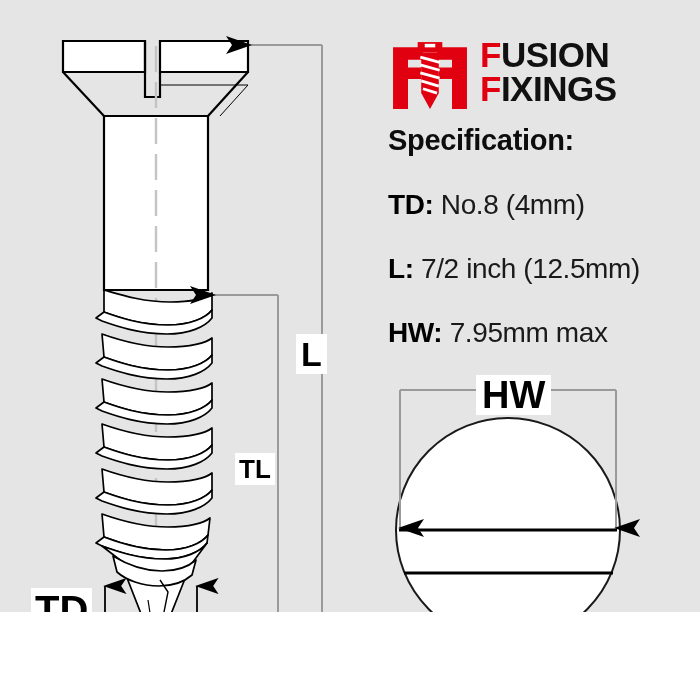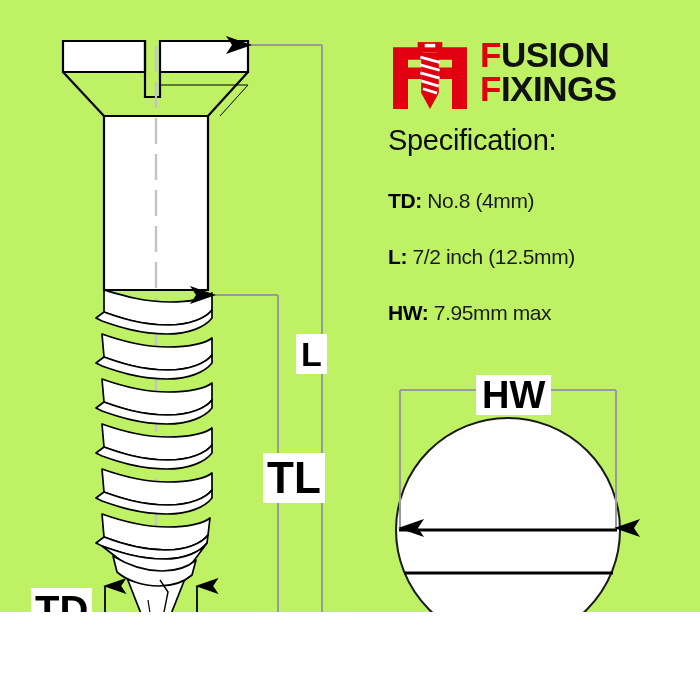--- a/index.html
+++ b/index.html
@@ -4,21 +4,21 @@
 <style>
   html, body {
     margin: 0;
     padding: 0;
     background: #ffffff;
   }
   #page {
     position: relative;
     width: 700px;
     height: 612px;
-    background: #bef264;
+    background: #e5e5e5;
     overflow: hidden;
     font-family: "Liberation Sans", sans-serif;
   }
   .svg-layer {
     position: absolute;
     left: 0;
     top: 0;
     width: 700px;
     height: 700px;
   }
@@ -60,28 +60,28 @@
 
   
   #spec {
     position: absolute;
     left: 388px;
     top: 124px;
     width: 306px;
   }
   #spec-title {
     font-size: 29px;
-    font-weight: normal;
+    font-weight: bold;
     color: #0d0d0d;
     letter-spacing: -0.3px;
     margin-bottom: 7px;
     white-space: nowrap;
   }
   .spec-row {
-    font-size: 21px;
+    font-size: 28px;
     color: #1a1a1a;
     letter-spacing: -0.4px;
     margin-bottom: 5px;
     white-space: nowrap;
     margin-top: 32px;
   }
   .spec-key {
     font-weight: bold;
     color: #000000;
   }
@@ -100,23 +100,23 @@
     line-height: 1;
     text-align: center;
   }
   #label-L {
     left: 296px;
     top: 334px;
     font-size: 34px;
     padding: 3px 5px;
   }
   #label-TL {
-    left: 263px;
+    left: 235px;
     top: 453px;
-    font-size: 44px;
+    font-size: 26px;
     padding: 3px 4px;
   }
   #label-TD {
     left: 31px;
     top: 588px;
     font-size: 40px;
     padding: 2px 4px;
   }
   #label-HW {
     left: 476px;

